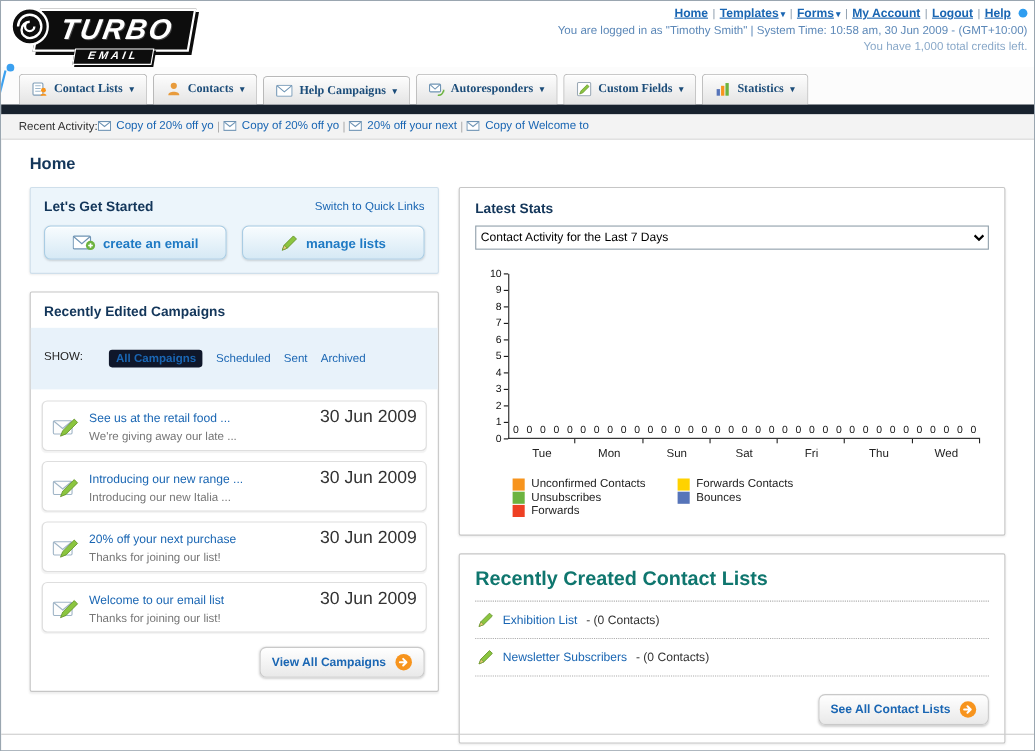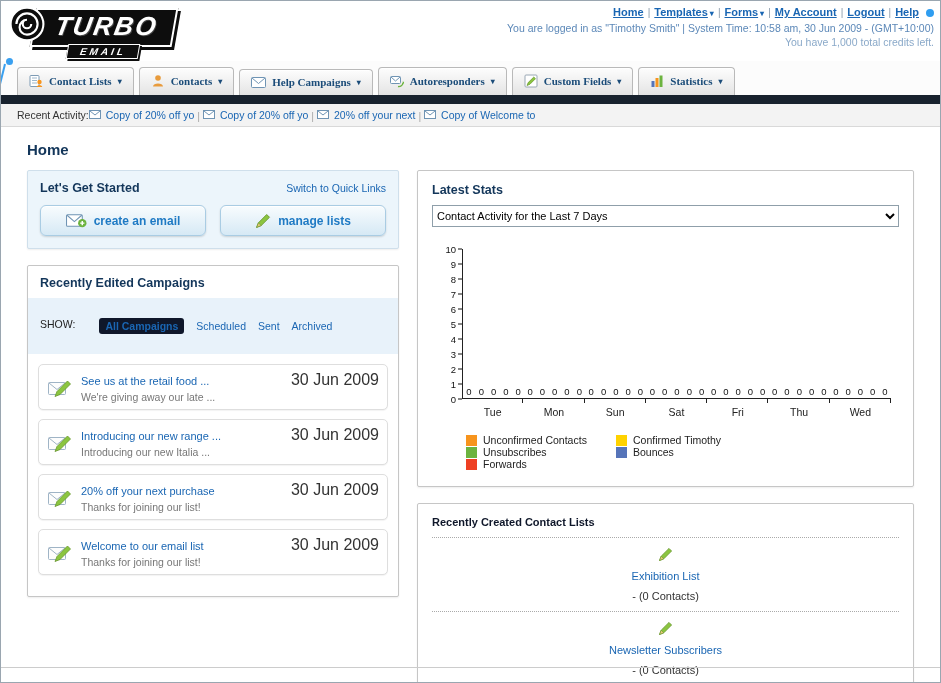--- a/index.html
+++ b/index.html
@@ -86,22 +86,22 @@
   .x-ticks{display:flex;margin-left:30px;height:4px;margin-right:8px;}
   .x-ticks .xt{flex:1;border-right:1px solid #222;}
   .x-labels{display:flex;margin-left:30px;margin-top:3px;margin-right:8px;}
   .x-label{flex:1;text-align:center;font-size:10.5px;color:#222;}
   .legend{margin:16px 0 0 34px;display:flex;flex-wrap:wrap;row-gap:0;}
   .legend-item{width:150px;display:flex;align-items:center;gap:6px;font-size:10.5px;color:#222;}
   .legend-swatch{width:11px;height:11px;flex:none;}
 
   
   .panel-lists{padding:12px 14px 16px;}
-  .cl-title{font-weight:bold;font-size:11px;color:#0f172a;padding-bottom:9px;border-bottom:1px dotted #aaa;}
-  .cl-item{display:flex;align-items:center;gap:8px;padding:9px 2px;border-bottom:1px dotted #aaa;font-size:11px;cursor:pointer;flex-direction:column;}
+  .cl-title{font-weight:bold;font-size:18px;color:#0f766e;padding-bottom:9px;border-bottom:1px dotted #aaa;}
+  .cl-item{display:flex;align-items:center;gap:8px;padding:9px 2px;border-bottom:1px dotted #aaa;font-size:11px;cursor:pointer;}
   .cl-link{color:#1a66b3;cursor:pointer;}
   .cl-detail{color:#333;}
   .cl-footer{text-align:right;margin-top:16px;}
 
   .footer-line{position:absolute;left:0;right:0;bottom:14px;border-top:1px solid #ccc;}
 </style>
 </head>
 <body>
 
 <div class="page">
@@ -342,20 +342,31 @@
                 </span>
                 <div class="camp-body">
                   <div class="camp-row1">
                     <a class="camp-link" href="#">Welcome to our email list</a>
                     <span class="camp-date">30 Jun 2009</span>
                   </div>
                   <div class="camp-sub">Thanks for joining our list!</div>
                 </div>
               </div>
             </div>
+          <div class="view-all-row">
+            <button class="btn-arrow">
+              <span>View All Campaigns</span>
+              <span class="icon">
+                <svg width="16" height="16" viewBox="0 0 16 16">
+                    <circle cx="8" cy="8" r="7.5" fill="#f7941d"></circle>
+                    <path d="M4.5 8 H10 M7.5 5 L10.5 8 L7.5 11" stroke="#fff" stroke-width="1.8" fill="none" stroke-linecap="round" stroke-linejoin="round"></path>
+                  </svg>
+              </span>
+            </button>
+          </div>
         </div>
       </div>
 
       <div class="right-col">
 
         <div class="panel panel-stats">
           <div class="stats-title">Latest Stats</div>
           <select class="stats-select" id="stats-select"><option>Contact Activity for the Last 7 Days</option></select>
           <div class="chart">
             <div class="y-axis" id="y-axis">
@@ -476,21 +487,21 @@
               <div class="x-label">Thu</div>
               <div class="x-label">Wed</div>
             </div>
           <div class="legend" id="legend">
               <div class="legend-item">
                 <span class="legend-swatch" style="background: rgb(247, 148, 29);"></span>
                 <span>Unconfirmed Contacts</span>
               </div>
               <div class="legend-item">
                 <span class="legend-swatch" style="background: rgb(255, 210, 0);"></span>
-                <span>Confirmed Timothy</span>
+                <span>Forwards Contacts</span>
               </div>
               <div class="legend-item">
                 <span class="legend-swatch" style="background: rgb(108, 179, 63);"></span>
                 <span>Unsubscribes</span>
               </div>
               <div class="legend-item">
                 <span class="legend-swatch" style="background: rgb(86, 116, 185);"></span>
                 <span>Bounces</span>
               </div>
               <div class="legend-item">

